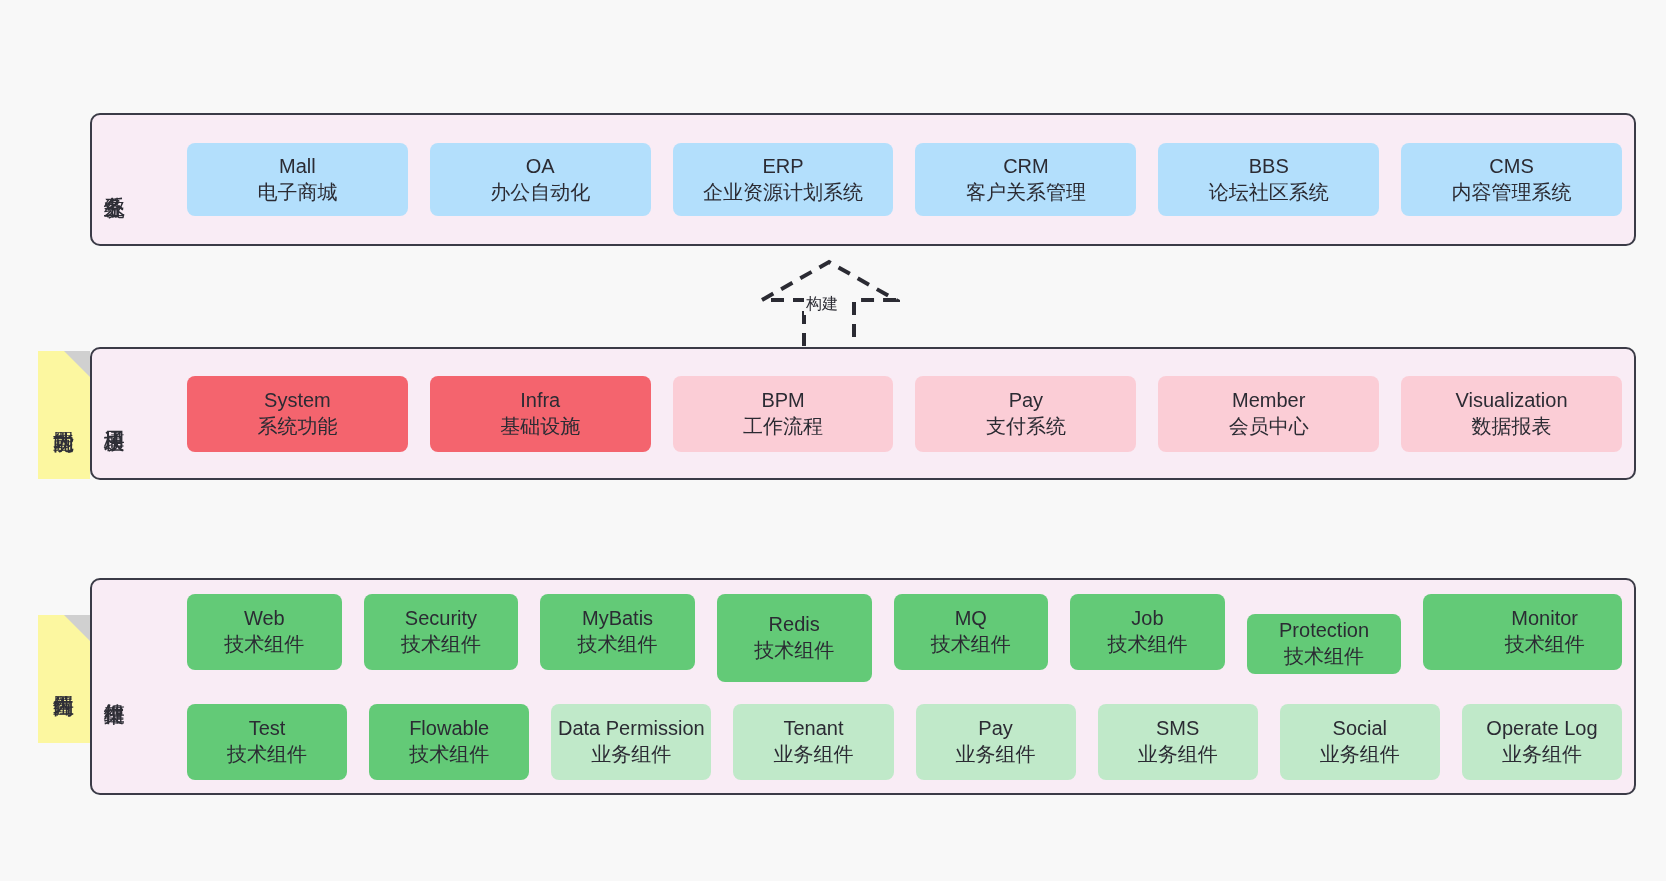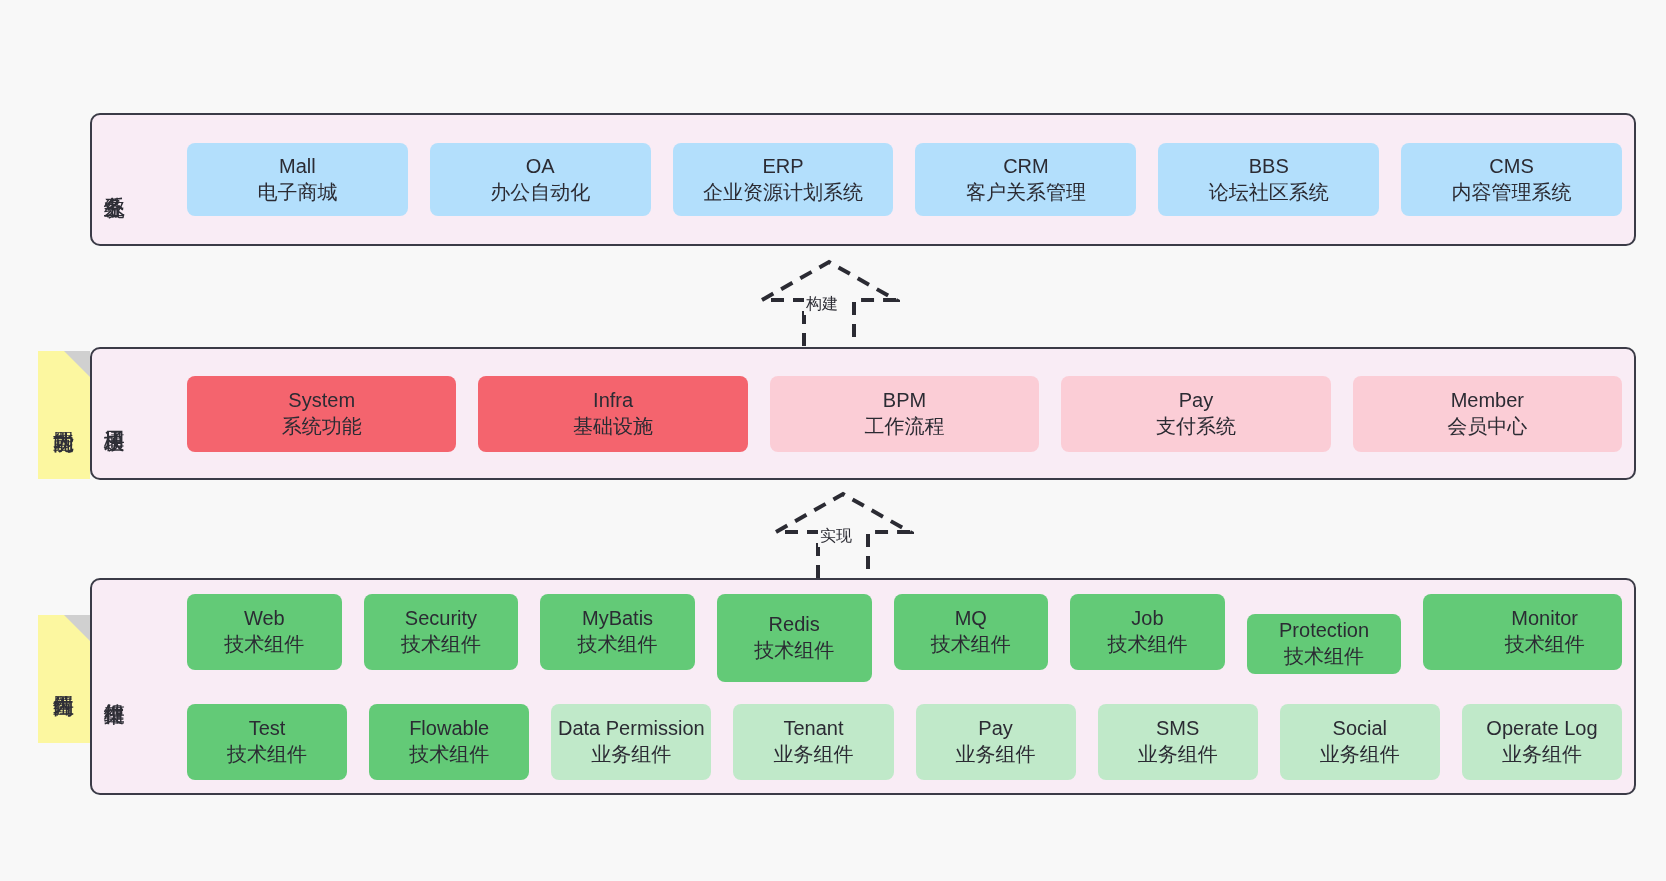--- a/index.html
+++ b/index.html
@@ -173,30 +173,28 @@
           <span class="cn">工作流程</span>
         </div>
         <div class="cell c-pink" style="height:76px;">
           <span class="en">Pay</span>
           <span class="cn">支付系统</span>
         </div>
         <div class="cell c-pink" style="height:76px;">
           <span class="en">Member</span>
           <span class="cn">会员中心</span>
         </div>
+        <div class="cell c-pink" style="height:76px;">
+          <span class="en">Visualization</span>
+          <span class="cn">数据报表</span>
+        </div>
       </div>
     </div>
   </div>
 
-  <div class="arrow" style="left:772px; top:490px; width:142px; height:88px;">
-    <svg width="142" height="88" viewBox="0 0 142 88" fill="none">
-      <path d="M46 88 L46 42 L4 42 L71 4 L138 42 L96 42 L96 88" stroke="#2b2b33" stroke-width="4" stroke-dasharray="13 9" stroke-linecap="butt" stroke-linejoin="miter" fill="none"></path>
-    </svg>
-    <span class="arrow-label" style="left:46px; top:36px;">实现</span>
-  </div>
 
   <div class="layer" id="layer-2" style="left:90px; top:578px; width:1546px; height:217px;">
     <div class="layer-title">框架组件</div>
     <div class="layer-body">
       <div class="row">
         <div class="cell c-green" style="height:76px;">
           <span class="en">Web</span>
           <span class="cn">技术组件</span>
         </div>
         <div class="cell c-green" style="height:76px;">

